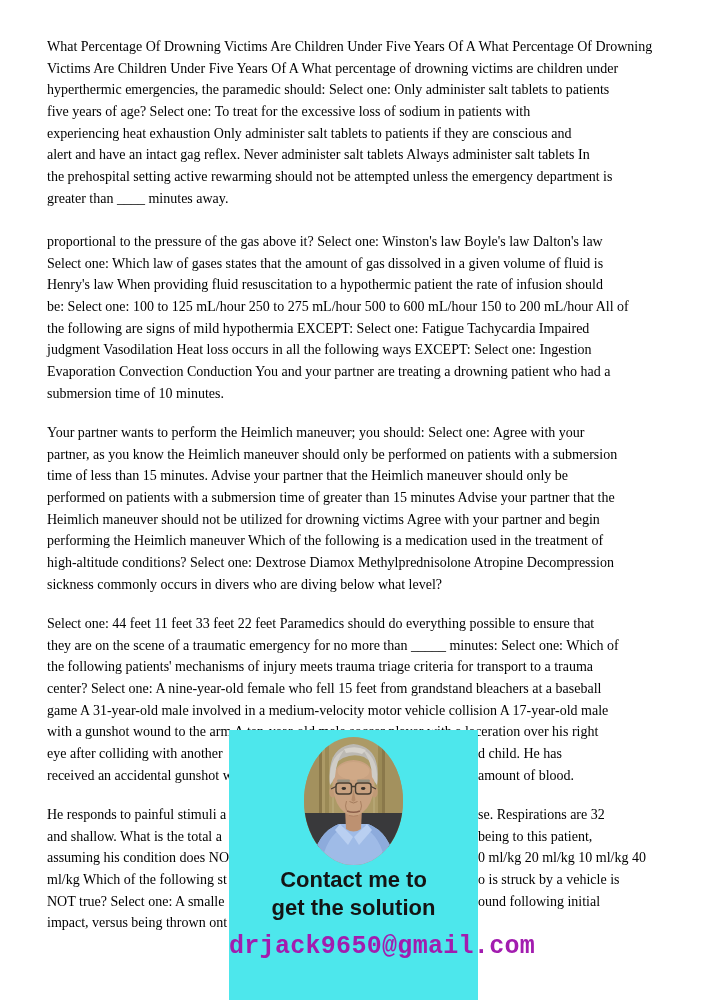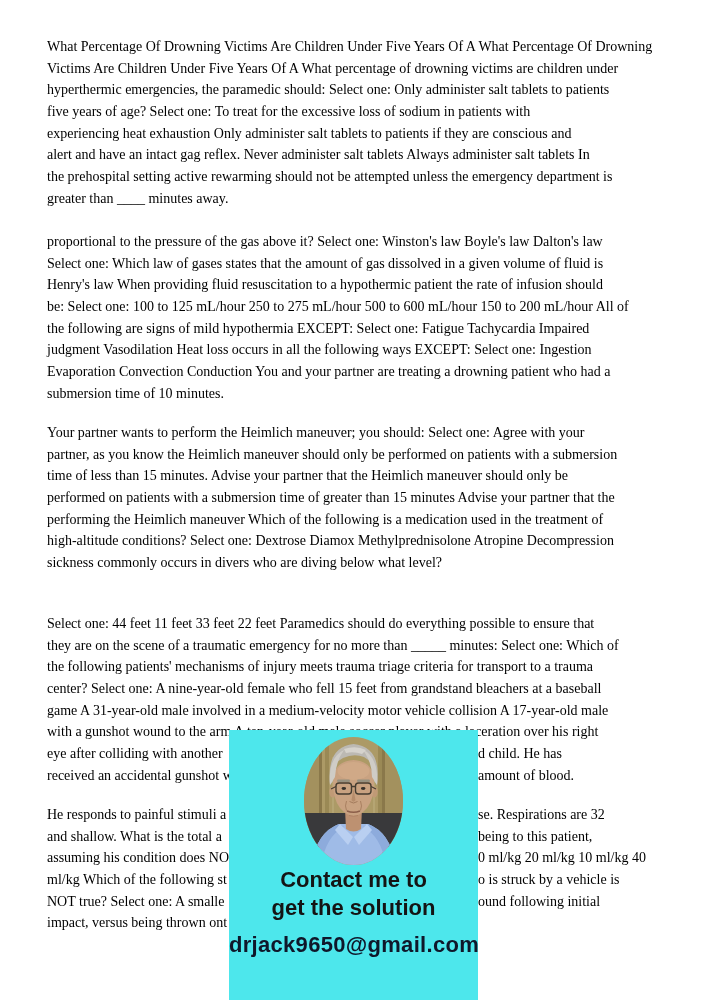--- a/index.html
+++ b/index.html
@@ -35,24 +35,24 @@
     width:99px;height:128px;
   }
   .overlay-heading{
     position:absolute;top:136px;left:0;right:0;
     font-family:"Liberation Sans", sans-serif;
     font-weight:700;font-size:22px;line-height:28px;
     color:#141414;
   }
   .overlay-email{
     position:absolute;top:202px;left:0;right:0;
-    font-family:Liberation Sans, sans-serif;
-    font-weight:700;font-size:22px;
+    font-family:Liberation Mono, monospace;
+    font-weight:700;font-size:25px;
     letter-spacing:0.3px;
-    color:#0f172a;
+    color:#a21caf;
   }
 </style>
 </head>
 <body>
 
 <div class="page">
 
   <div class="para p1">
       <div class="line"><span>What Percentage Of Drowning Victims Are Children Under Five Years Of A What Percentage Of Drowning</span></div>
       <div class="line"><span>Victims Are Children Under Five Years Of A What percentage of drowning victims are children under</span></div>
@@ -71,20 +71,21 @@
       <div class="line"><span>the following are signs of mild hypothermia EXCEPT: Select one: Fatigue Tachycardia Impaired</span></div>
       <div class="line"><span>judgment Vasodilation Heat loss occurs in all the following ways EXCEPT: Select one: Ingestion</span></div>
       <div class="line"><span>Evaporation Convection Conduction You and your partner are treating a drowning patient who had a</span></div>
       <div class="line"><span>submersion time of 10 minutes.</span></div>
     </div>
   <div class="para p3">
       <div class="line"><span>Your partner wants to perform the Heimlich maneuver; you should: Select one: Agree with your</span></div>
       <div class="line"><span>partner, as you know the Heimlich maneuver should only be performed on patients with a submersion</span></div>
       <div class="line"><span>time of less than 15 minutes. Advise your partner that the Heimlich maneuver should only be</span></div>
       <div class="line"><span>performed on patients with a submersion time of greater than 15 minutes Advise your partner that the</span></div>
+      <div class="line"><span>Heimlich maneuver should not be utilized for drowning victims Agree with your partner and begin</span></div>
       <div class="line"><span>performing the Heimlich maneuver Which of the following is a medication used in the treatment of</span></div>
       <div class="line"><span>high-altitude conditions? Select one: Dextrose Diamox Methylprednisolone Atropine Decompression</span></div>
       <div class="line"><span>sickness commonly occurs in divers who are diving below what level?</span></div>
     </div>
   <div class="para p4">
       <div class="line"><span>Select one: 44 feet 11 feet 33 feet 22 feet Paramedics should do everything possible to ensure that</span></div>
       <div class="line"><span>they are on the scene of a traumatic emergency for no more than _____ minutes: Select one: Which of</span></div>
       <div class="line"><span>the following patients' mechanisms of injury meets trauma triage criteria for transport to a trauma</span></div>
       <div class="line"><span>center? Select one: A nine-year-old female who fell 15 feet from grandstand bleachers at a baseball</span></div>
       <div class="line"><span>game A 31-year-old male involved in a medium-velocity motor vehicle collision A 17-year-old male</span></div>

